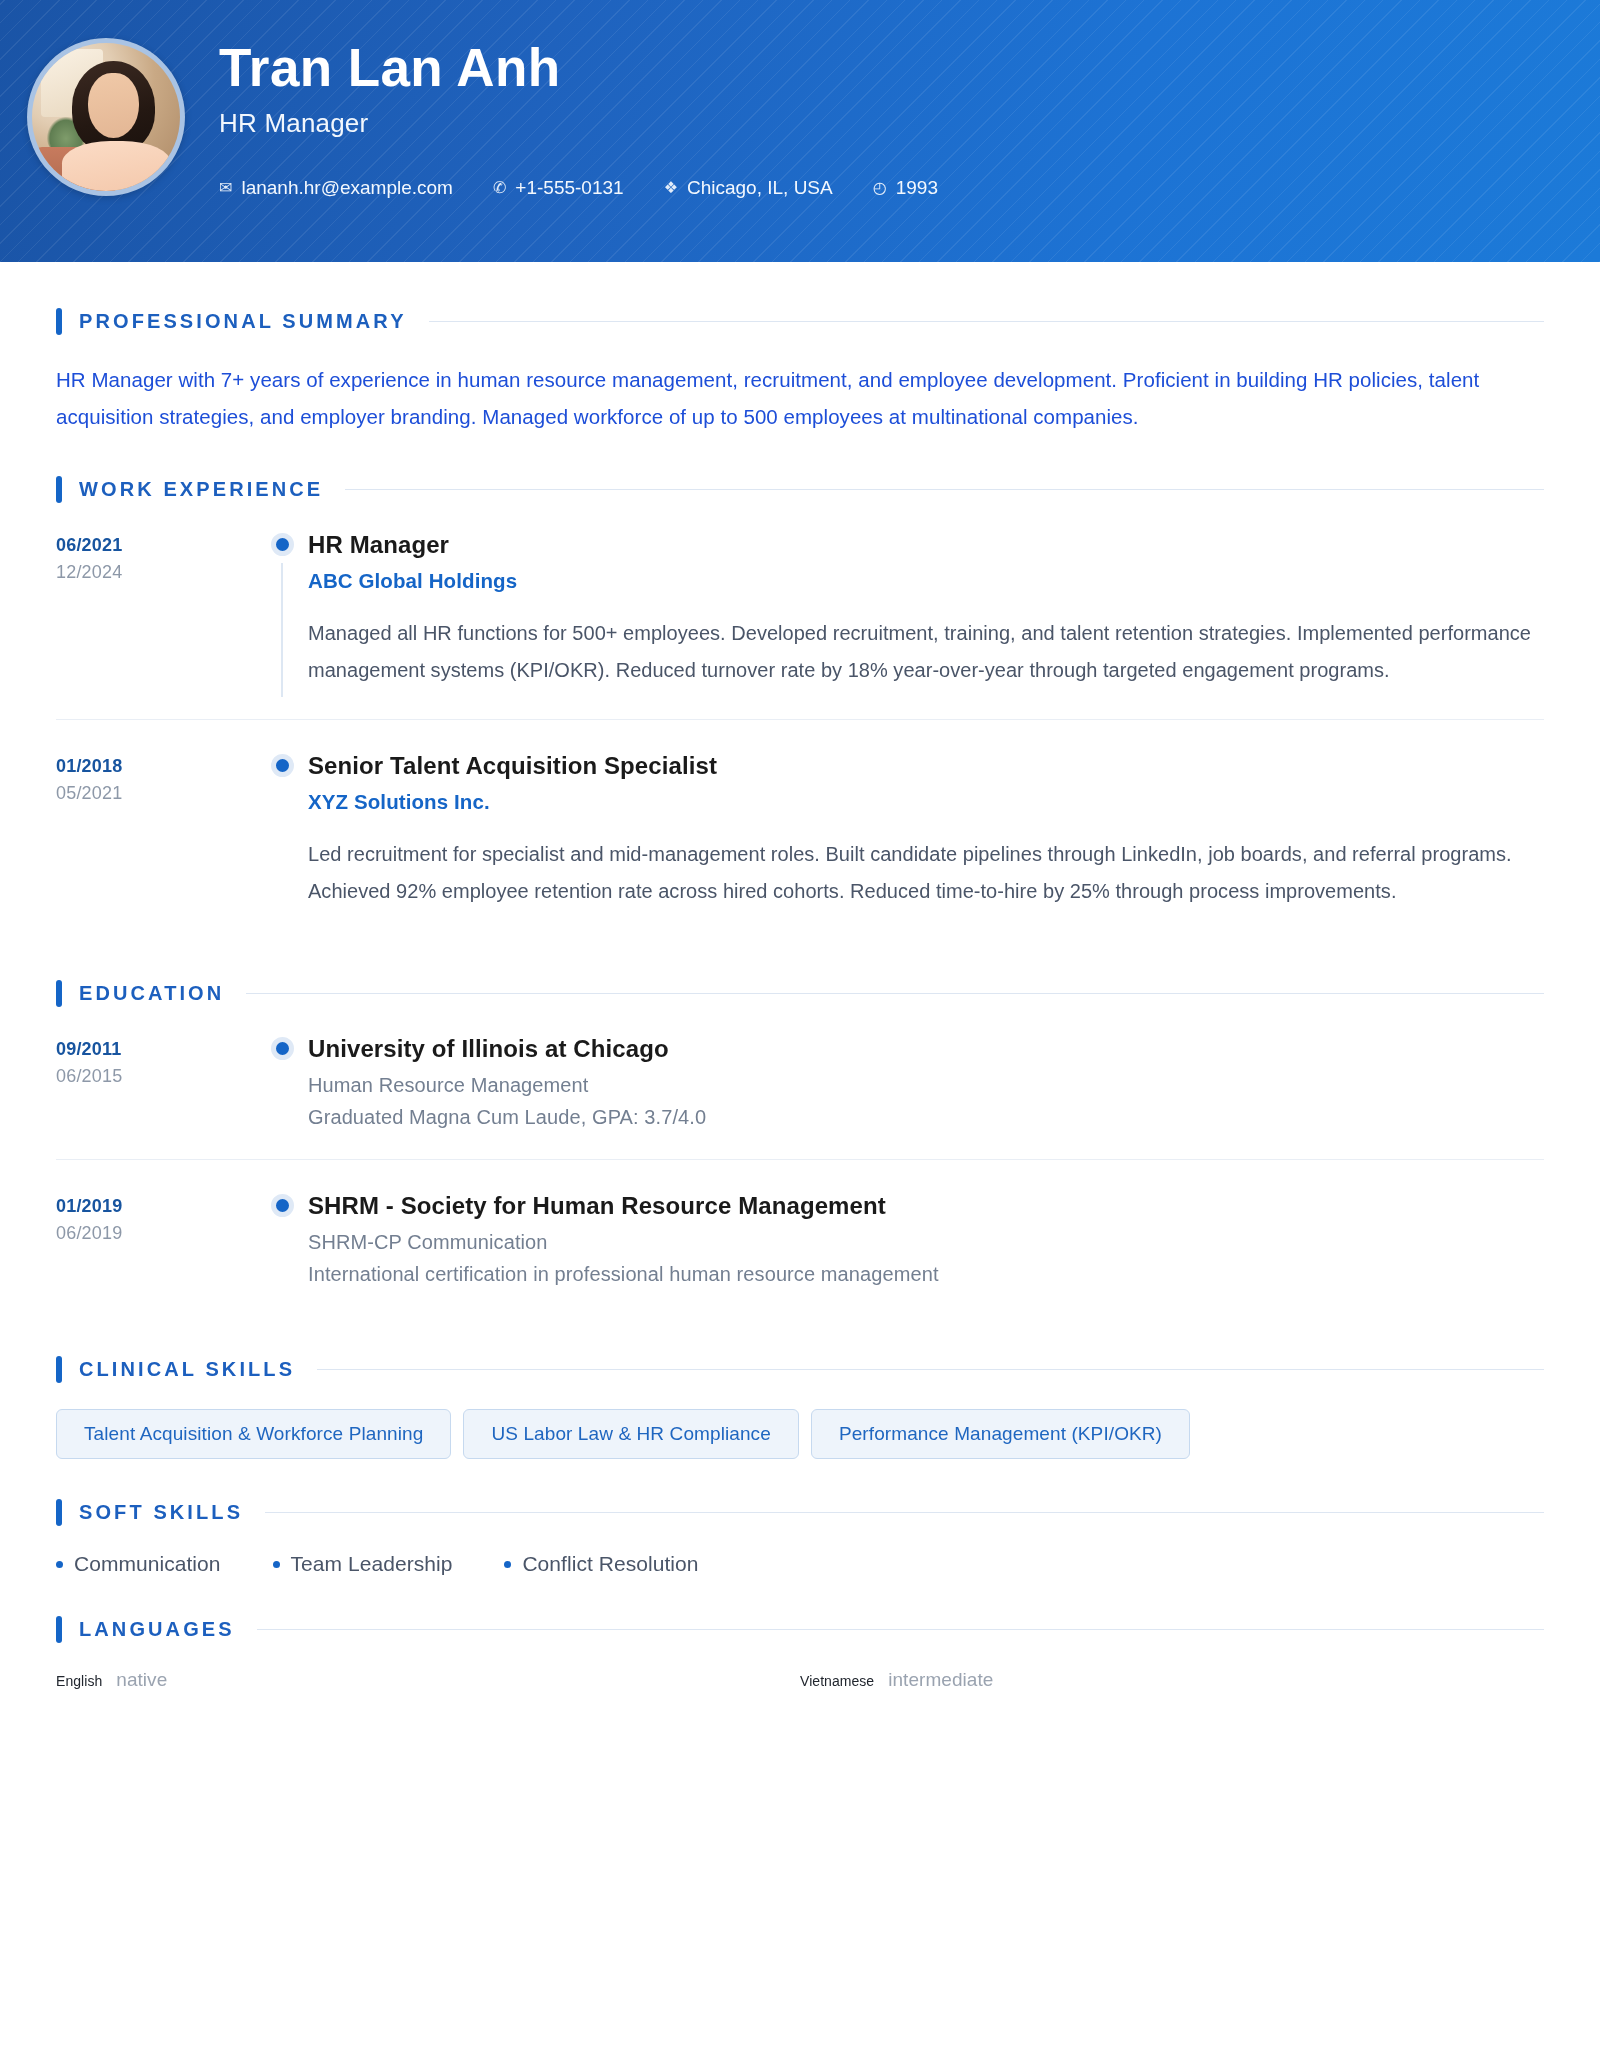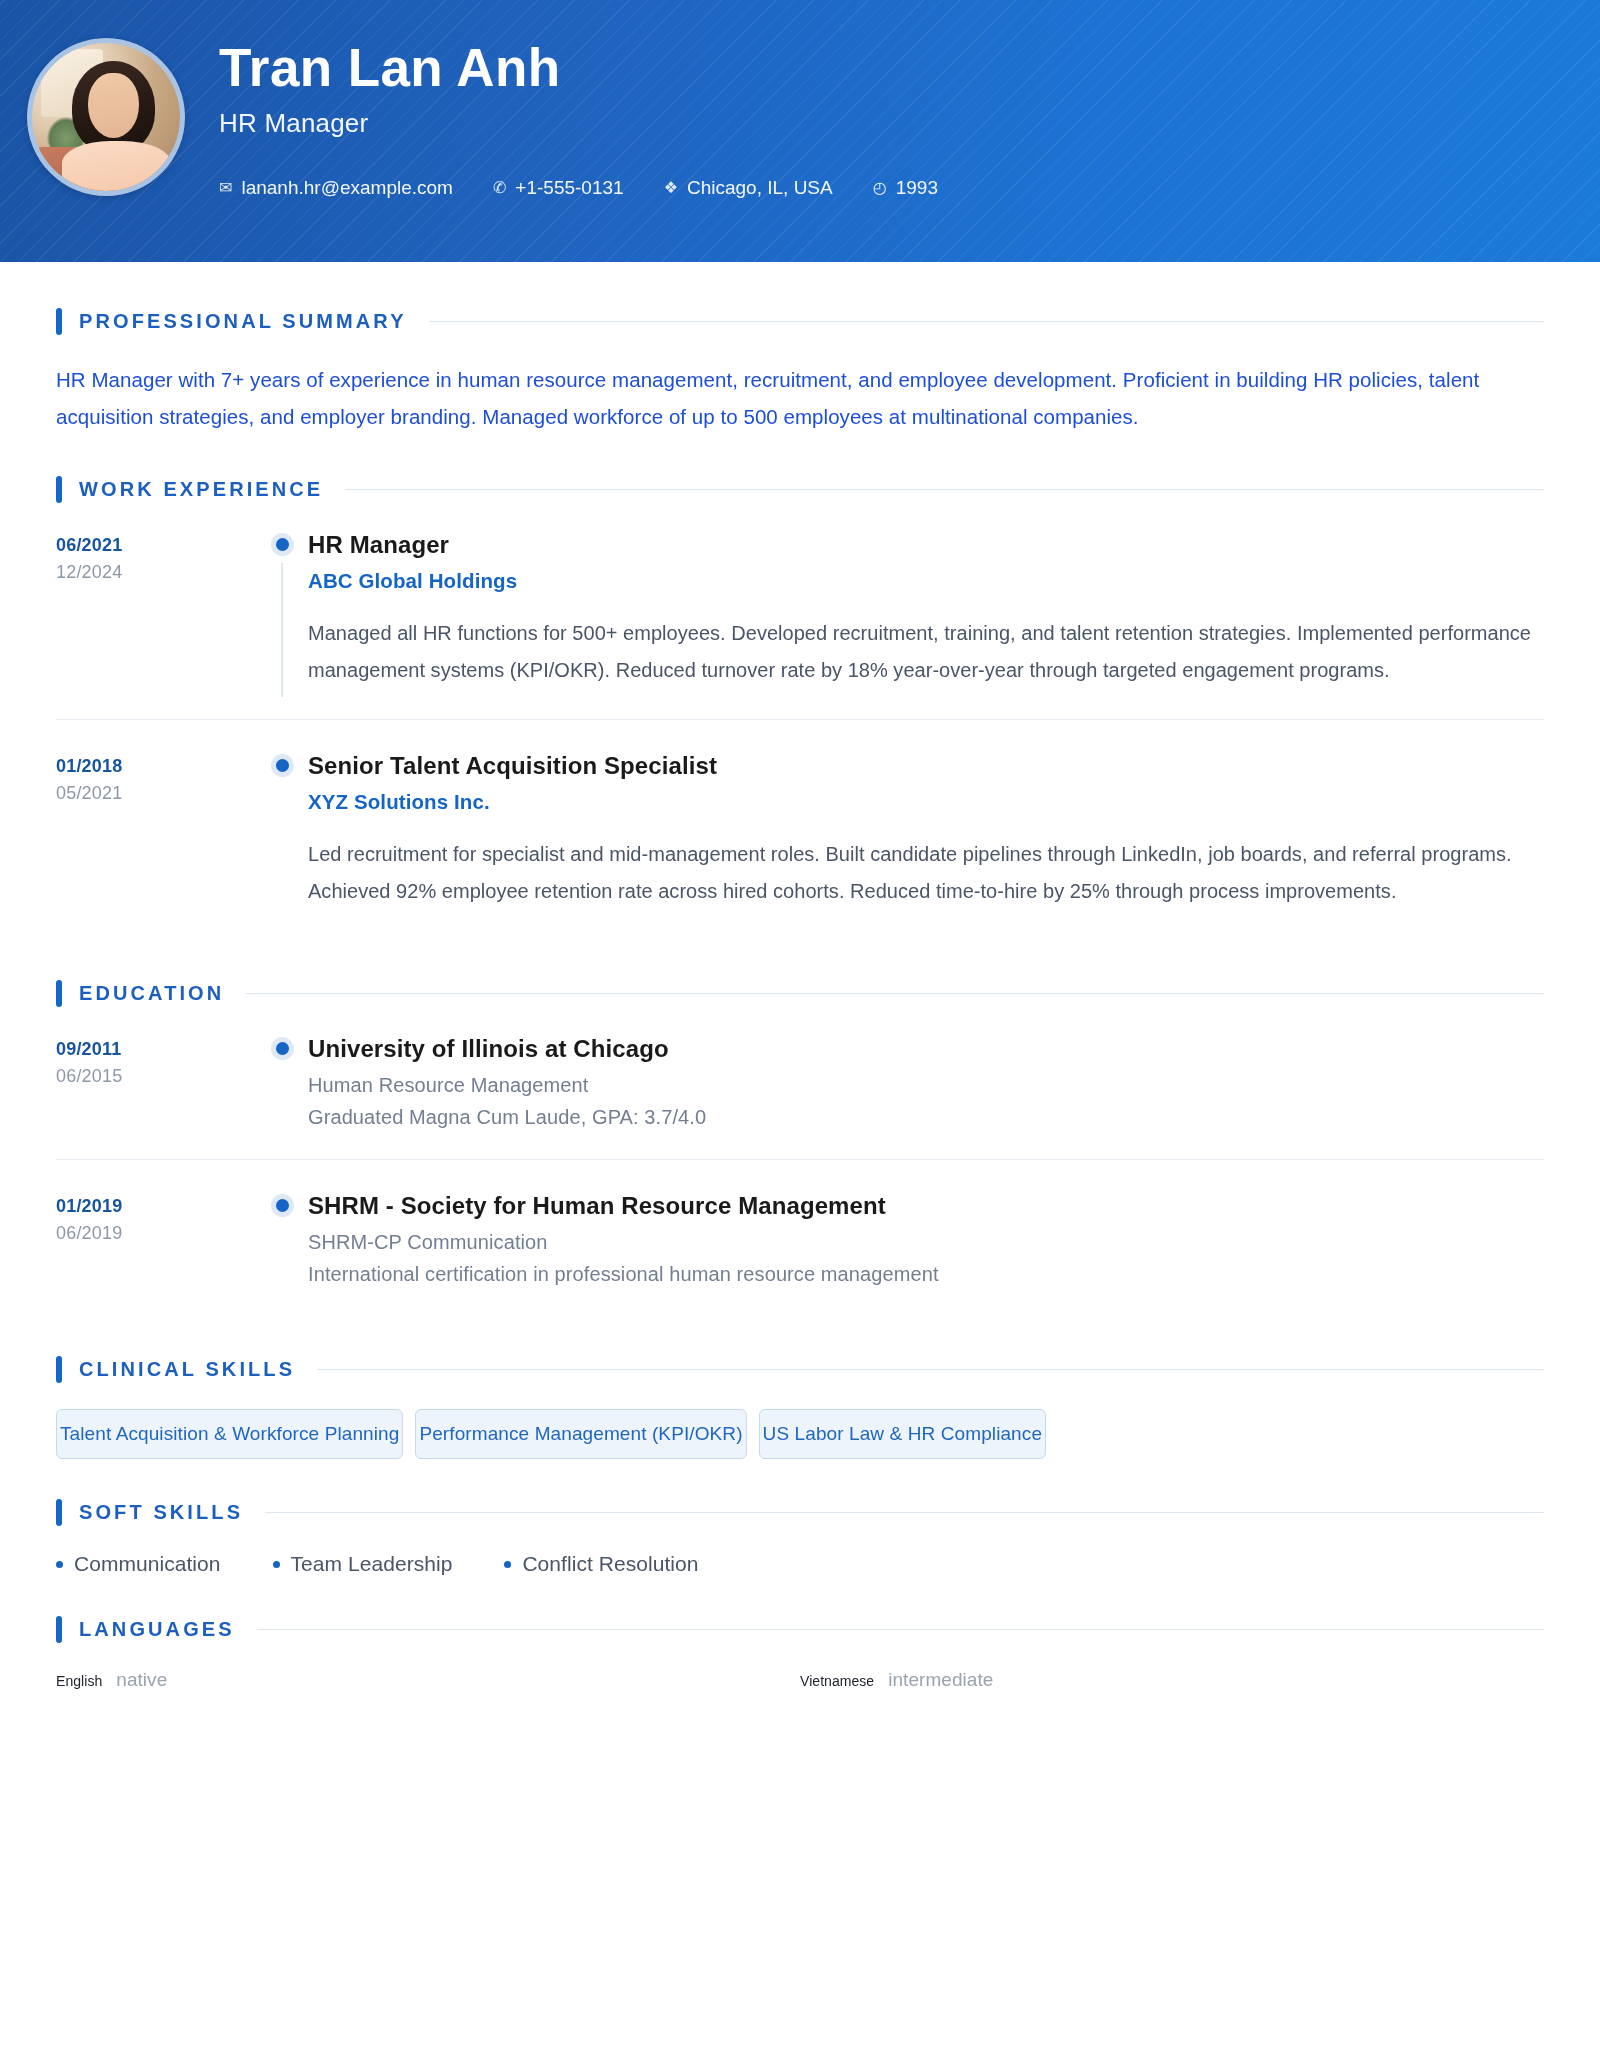--- a/index.html
+++ b/index.html
@@ -273,21 +273,21 @@
   
   .chips {
     display: flex;
     flex-wrap: wrap;
     gap: 12px;
   }
   .chip {
     border: 1px solid #c6d9ef;
     background: #eef4fb;
     border-radius: 6px;
-    padding: 13px 3px;
+    padding: 13px 27px;
     font-size: 19px;
     color: #1f66c0;
     letter-spacing: .1px;
     white-space: nowrap;
   }
 
   
   .soft-list {
     display: flex;
     flex-wrap: wrap;
@@ -463,22 +463,22 @@
     </div>
 
     <div class="section">
       <div class="sec-head">
         <span class="sec-bar"></span>
         <span class="sec-title">CLINICAL SKILLS</span>
         <span class="sec-rule"></span>
       </div>
       <div class="chips">
         <span class="chip">Talent Acquisition &amp; Workforce Planning</span>
+        <span class="chip">US Labor Law &amp; HR Compliance</span>
         <span class="chip">Performance Management (KPI/OKR)</span>
-        <span class="chip">US Labor Law &amp; HR Compliance</span>
       </div>
     </div>
 
     <div class="section">
       <div class="sec-head">
         <span class="sec-bar"></span>
         <span class="sec-title">SOFT SKILLS</span>
         <span class="sec-rule"></span>
       </div>
       <div class="soft-list">

